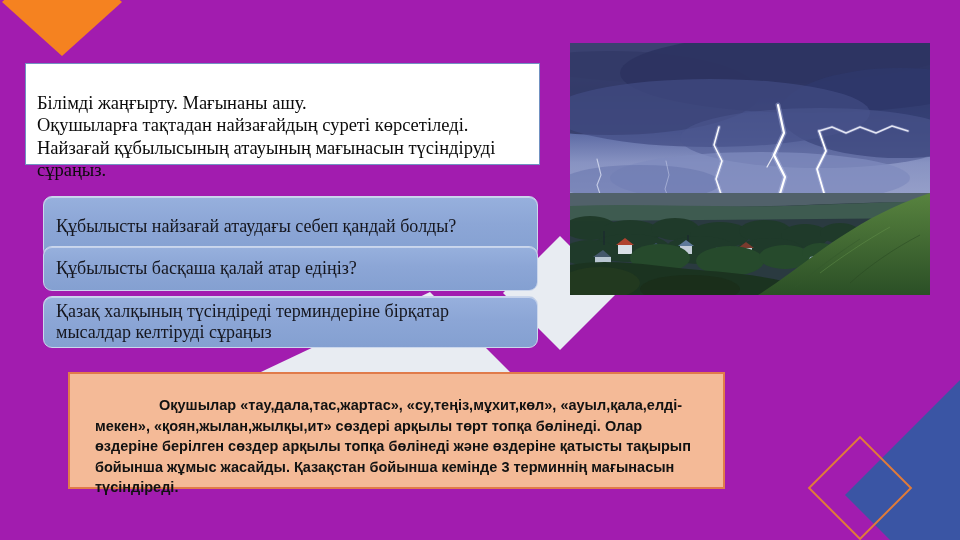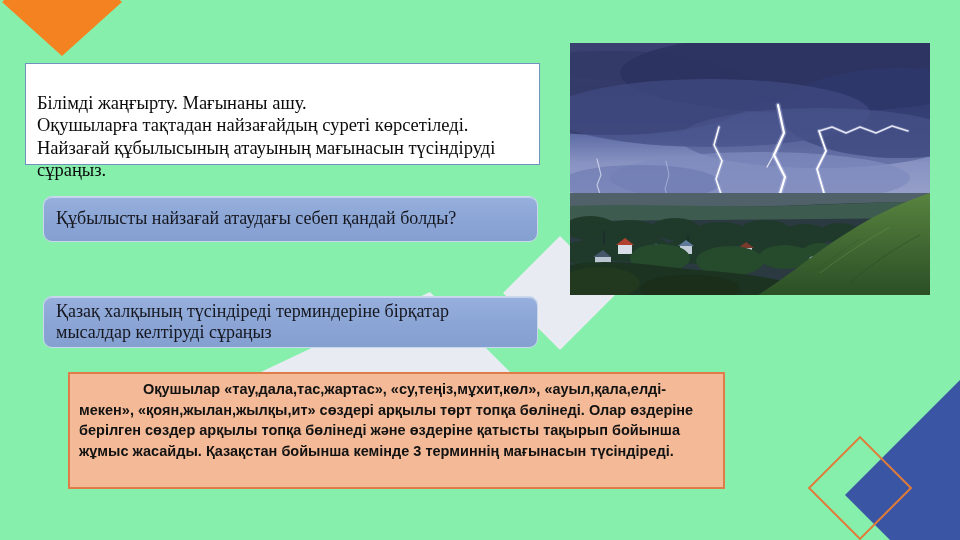--- a/index.html
+++ b/index.html
@@ -1,17 +1,17 @@
 <!DOCTYPE html>
 <html><head>
 <meta charset="utf-8">
 <style>
   html,body{margin:0;padding:0;background:#ffffff;}
   .slide{
-    position:relative;width:960px;height:540px;background:#86efac;
+    position:relative;width:960px;height:540px;background:#a21caf;
     overflow:hidden;font-family:"Liberation Serif",serif;
   }
   .bg-facets{position:absolute;left:0;top:0;width:960px;height:540px;}
   .orange-diamond{
     position:absolute;left:2px;top:-52px;width:120px;height:108px;
     background:#F58220;clip-path:polygon(50% 0,100% 50%,50% 100%,0 50%);
   }
   .intro-box{
     position:absolute;left:25px;top:63px;width:515px;height:102px;
     background:#ffffff;border:1px solid #7191C1;box-sizing:border-box;
@@ -19,30 +19,30 @@
     white-space:pre-line;
   }
   .qbox{
     position:absolute;left:43px;width:495px;box-sizing:border-box;
     background:linear-gradient(180deg,#97B0DD 0%,#8CA6D6 45%,#84A0D1 100%);
     border:1.5px solid #CBD7EC;border-radius:9px;
     box-shadow:inset 0 1px 0 rgba(255,255,255,.45);
     display:flex;align-items:center;padding:2px 10px 2px 12px;
     font-size:18px;line-height:1.18;color:#15161e;
   }
-  .qbox.q1{top:196px;height:46px;}
+  .qbox.q1{top:196px;height:62px;}
   .qbox.q2{top:246px;height:45px;}
   .qbox.q3{top:296px;height:52px;}
   .activity-box{
     position:absolute;left:68px;top:372px;width:657px;height:117px;
     background:#F4BA97;border:2px solid #E07B4A;box-sizing:border-box;
     padding:5px 9px;font-family:"Liberation Sans",sans-serif;font-weight:bold;
     font-size:14.5px;line-height:1.42;color:#121212;
   }
-  .activity-box p{margin:0;text-indent:64px;}
+  .activity-box p{margin:16px;text-indent:64px;}
   .photo{position:absolute;left:570px;top:43px;width:360px;height:252px;}
   .corner-blue{
     position:absolute;left:886px;top:396px;width:198px;height:198px;
     background:#3A55A4;transform:rotate(45deg);
   }
   .corner-orange{
     position:absolute;left:823px;top:451px;width:74px;height:74px;
     box-sizing:border-box;border:2px solid #E07B39;background:transparent;
     transform:rotate(45deg);
   }
@@ -60,20 +60,23 @@
   <div class="orange-diamond"></div>
 
   <div class="intro-box">
     <span>Білімді жаңғырту. Мағынаны ашу.
 Оқушыларға тақтадан найзағайдың суреті көрсетіледі.
 Найзағай құбылысының атауының мағынасын түсіндіруді сұраңыз.</span>
   </div>
 
   <div class="qbox q1">
     <span>Құбылысты найзағай атаудағы себеп қандай болды?</span>
+  </div>
+  <div class="qbox q2">
+    <span>Құбылысты басқаша қалай атар едіңіз?</span>
   </div>
   <div class="qbox q3">
     <span>Қазақ халқының түсіндіреді терминдеріне бірқатар мысалдар келтіруді сұраңыз</span>
   </div>
 
   <div class="activity-box">
     <p>Оқушылар «тау,дала,тас,жартас», «су,теңіз,мұхит,көл», «ауыл,қала,елді-мекен», «қоян,жылан,жылқы,ит» сөздері арқылы төрт топқа бөлінеді. Олар өздеріне берілген сөздер арқылы топқа бөлінеді және өздеріне қатысты тақырып бойынша жұмыс жасайды. Қазақстан бойынша кемінде 3 терминнің мағынасын түсіндіреді.</p>
   </div>
 
   <svg class="photo" viewBox="0 0 360 252" preserveAspectRatio="none" aria-hidden="true">

